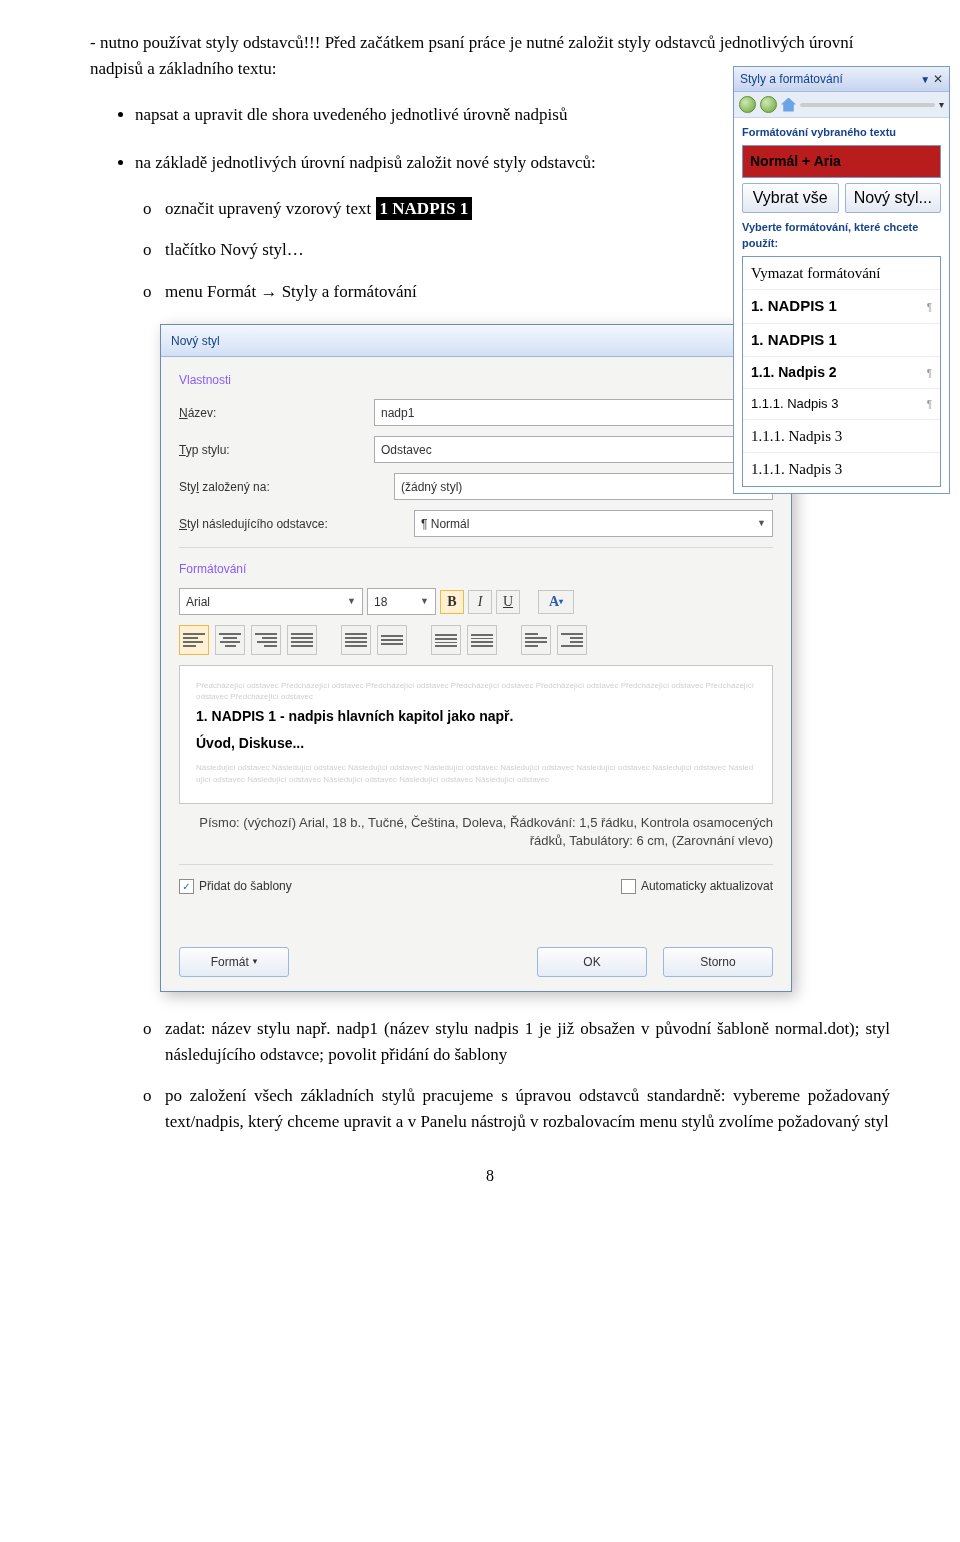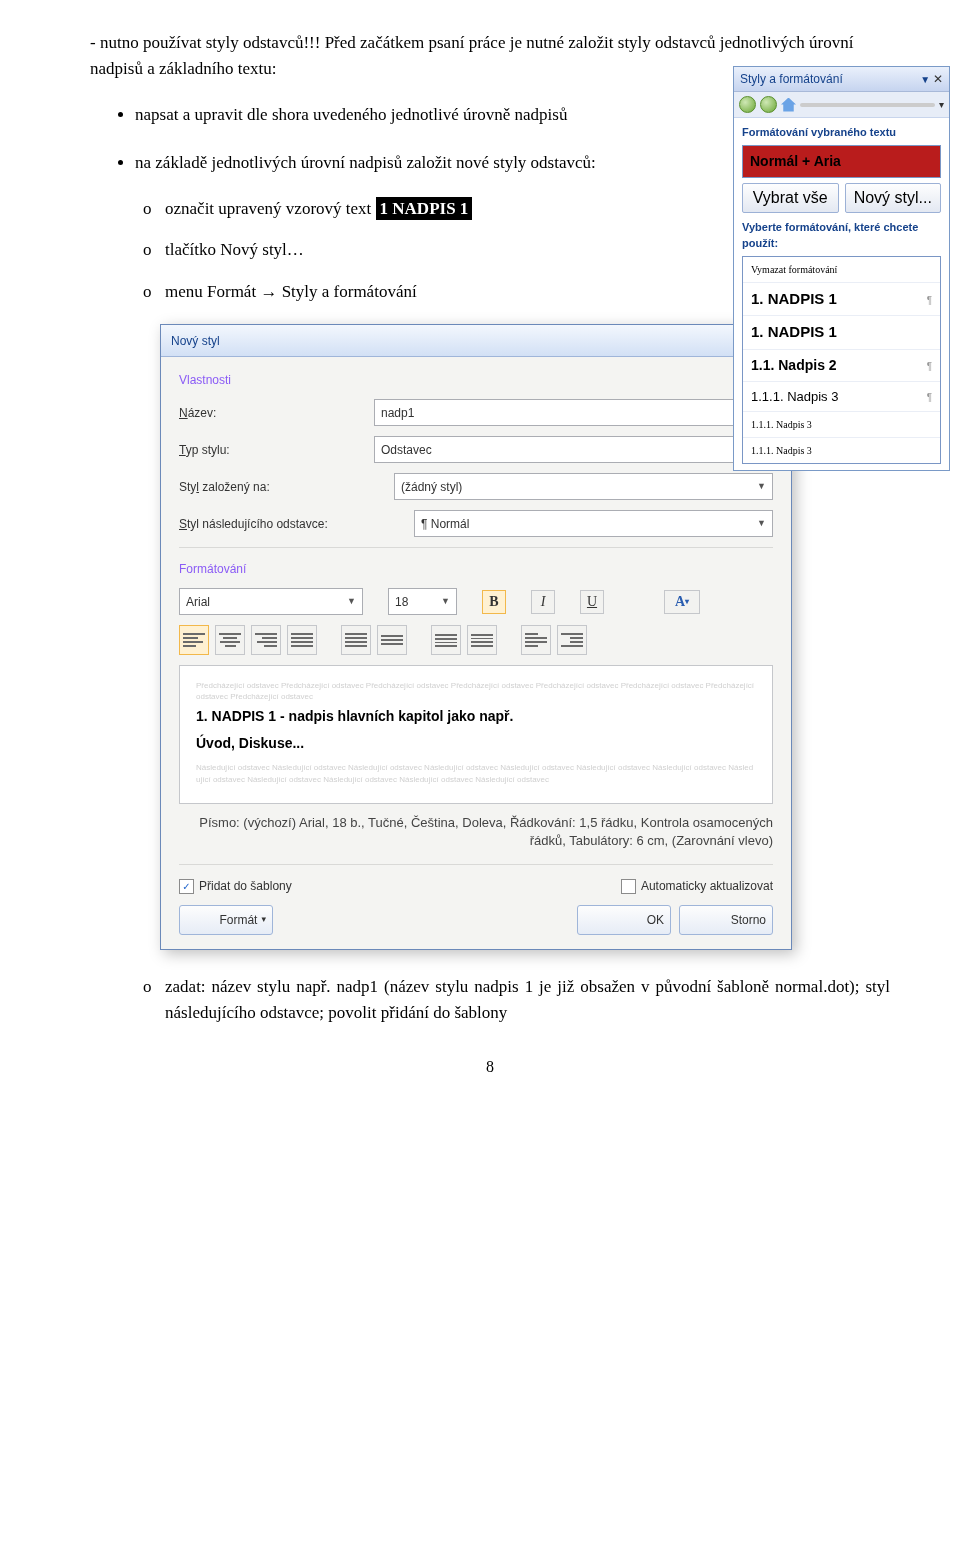--- a/index.html
+++ b/index.html
@@ -53,21 +53,21 @@
     font-family:Arial,sans-serif; color:#000; margin-bottom:5px;
   }
   .sp-btnrow { display:flex; gap:6px; margin-bottom:6px; }
   .sp-btn { flex:1; background:linear-gradient(#fefefe,#e3e8f2); border:1px solid #9cb1d6; font-size:16px; padding:2px 4px; text-align:center; cursor:pointer; border-radius:2px; }
   .sp-list { border:1px solid #7a96c5; background:#fff; font-size:12px; }
   .sp-list .item { padding:5px 8px; border-bottom:1px solid #eaeef6; font-family:Arial,sans-serif; display:flex; align-items:baseline; justify-content:space-between; }
   .sp-list .item:last-child { border-bottom:none; }
   .sp-list .item .t1 { font-size:15px; font-weight:bold; }
   .sp-list .item .t2 { font-size:14px; font-weight:bold; }
   .sp-list .item .t3 { font-size:13px; }
-  .sp-list .item .f1 { font-family:"Times New Roman",serif; font-size:10px; }
+  .sp-list .item .f1 { font-family:"Times New Roman",serif; font-size:15px; }
   .sp-list .item .mark { font-size:10px; color:#999; }
   
   .dialog {
     width:630px; margin:20px 0 24px 70px;
     border:1px solid #6b89b9;
     font-family:"Segoe UI",Tahoma,sans-serif;
     box-shadow:4px 4px 14px rgba(0,0,0,0.25);
   }
   .dialog .titlebar {
     background:linear-gradient(#f3f7fd,#d2e0f5);
@@ -89,21 +89,21 @@
   .form-row .field {
     flex:1; background:#fff; border:1px solid #abadb3;
     height:21px; padding:2px 6px; font-size:12px;
     display:flex; align-items:center; justify-content:space-between;
   }
   .form-row .field.indent1 { margin-left:20px; }
   .form-row .field.indent2 { margin-left:40px; }
   .form-row .field.indent3 { margin-left:60px; }
   .drop { font-size:9px; color:#555; }
   .dialog hr { border:none; border-top:1px solid #d9d9d7; margin:10px 0 12px 0; }
-  .fmt-row { display:flex; align-items:center; gap:25px; margin-bottom:10px; }
+  .fmt-row { display:flex; align-items:center; gap:4px; margin-bottom:10px; }
   .fmt-row .sel { background:#fff; border:1px solid #abadb3; padding:2px 6px; height:21px; display:flex; align-items:center; gap:30px; font-size:12px; }
   .fmt-row .sel .drop { margin-left:auto; }
   .fmt-row .ibtn { width:22px; height:22px; border:1px solid #c5c7cb; background:#f2f2f0; display:flex; align-items:center; justify-content:center; font-family:"Times New Roman",serif; font-size:14px; cursor:pointer; }
   .fmt-row .ibtn.active { border:1px solid #f2b84b; background:#fff1d2; font-weight:bold; }
   .align-row { display:flex; align-items:center; gap:6px; margin-bottom:10px; }
   .align-row .abox { width:22px; height:22px; border:1px solid #c5c7cb; background:#f2f2f0; display:flex; flex-direction:column; justify-content:center; gap:2px; padding:3px; cursor:pointer; }
   .align-row .abox.active { border:1px solid #f2b84b; background:#fff1d2; }
   .align-row .abox span { display:block; height:2px; background:#6b6b6b; }
   .align-row .sep { width:12px; }
   .preview {
@@ -111,21 +111,21 @@
     padding:14px 16px; margin-bottom:10px;
     font-family:Arial,sans-serif;
   }
   .preview .ghost { color:#d0d0d0; font-size:8px; line-height:1.4; margin-bottom:4px; white-space:normal; word-break:break-all; }
   .preview .main { font-size:14px; font-weight:bold; color:#000; margin-bottom:6px; }
   .preview .main2 { font-size:14px; font-weight:bold; color:#000; margin-bottom:8px; }
   .desc { font-size:13px; color:#444; line-height:1.4; margin-bottom:14px;text-align:right; }
   .bottom-row { display:flex; align-items:center; justify-content:space-between; }
   .chk { display:flex; align-items:center; gap:5px; font-size:12px; }
   .chk .box { width:13px; height:13px; border:1px solid #8b8b8b; background:#fff; display:flex; align-items:center; justify-content:center; font-size:10px; color:#2266cc; }
-  .dlgbtn { min-width:80px; height:24px; padding:2px 6px; border:1px solid #9fb5d9; background:linear-gradient(#fdfdfd,#e6ecf6); border-radius:3px; font-size:12px; cursor:pointer; display:flex; align-items:center; justify-content:flex-end; gap:4px; }
+  .dlgbtn { min-width:80px; height:24px; padding:2px 14px; border:1px solid #9fb5d9; background:linear-gradient(#fdfdfd,#e6ecf6); border-radius:3px; font-size:12px; cursor:pointer; display:flex; align-items:center; justify-content:center; gap:4px;margin-top:42px; }
   .pagenum { text-align:center; margin-top:30px; font-size:16px; }
 </style>
 </head>
 <body>
 
 <div class="page">
 
   <ul class="dash">
     <li>nutno používat styly odstavců!!! Před začátkem psaní práce je nutné založit styly odstavců jednotlivých úrovní nadpisů a základního textu:</li>
   </ul>
@@ -330,26 +330,27 @@
         <div class="chk">
           <span class="box"></span>
           <span>Automaticky aktualizovat</span>
         </div>
       </div>
       <div class="bottom-row">
         <div class="dlgbtn">
             <span>Formát</span>
             <span style="font-size:9px;">▾</span>
           </div>
-        <div style="display:flex; gap:8px;border-radius:7px;">
+        <div style="display:flex; gap:16px;border-radius:7px;">
           <div class="dlgbtn">OK</div>
           <div class="dlgbtn">Storno</div>
         </div>
       </div>
     </div>
   </div>
 
   <ul class="circ" style="padding-left:75px;">
     <li style="text-align:justify;">zadat: název stylu např. nadp1 (název stylu nadpis 1 je již obsažen v původní šabloně normal.dot); styl následujícího odstavce; povolit přidání do šablony</li>
+    <li style="text-align:justify;">po založení všech základních stylů pracujeme s úpravou odstavců standardně: vybereme požadovaný text/nadpis, který chceme upravit a v Panelu nástrojů v rozbalovacím menu stylů zvolíme požadovaný styl</li>
   </ul>
 
   <div class="pagenum">8</div>
 </div>
 
 </body></html>

